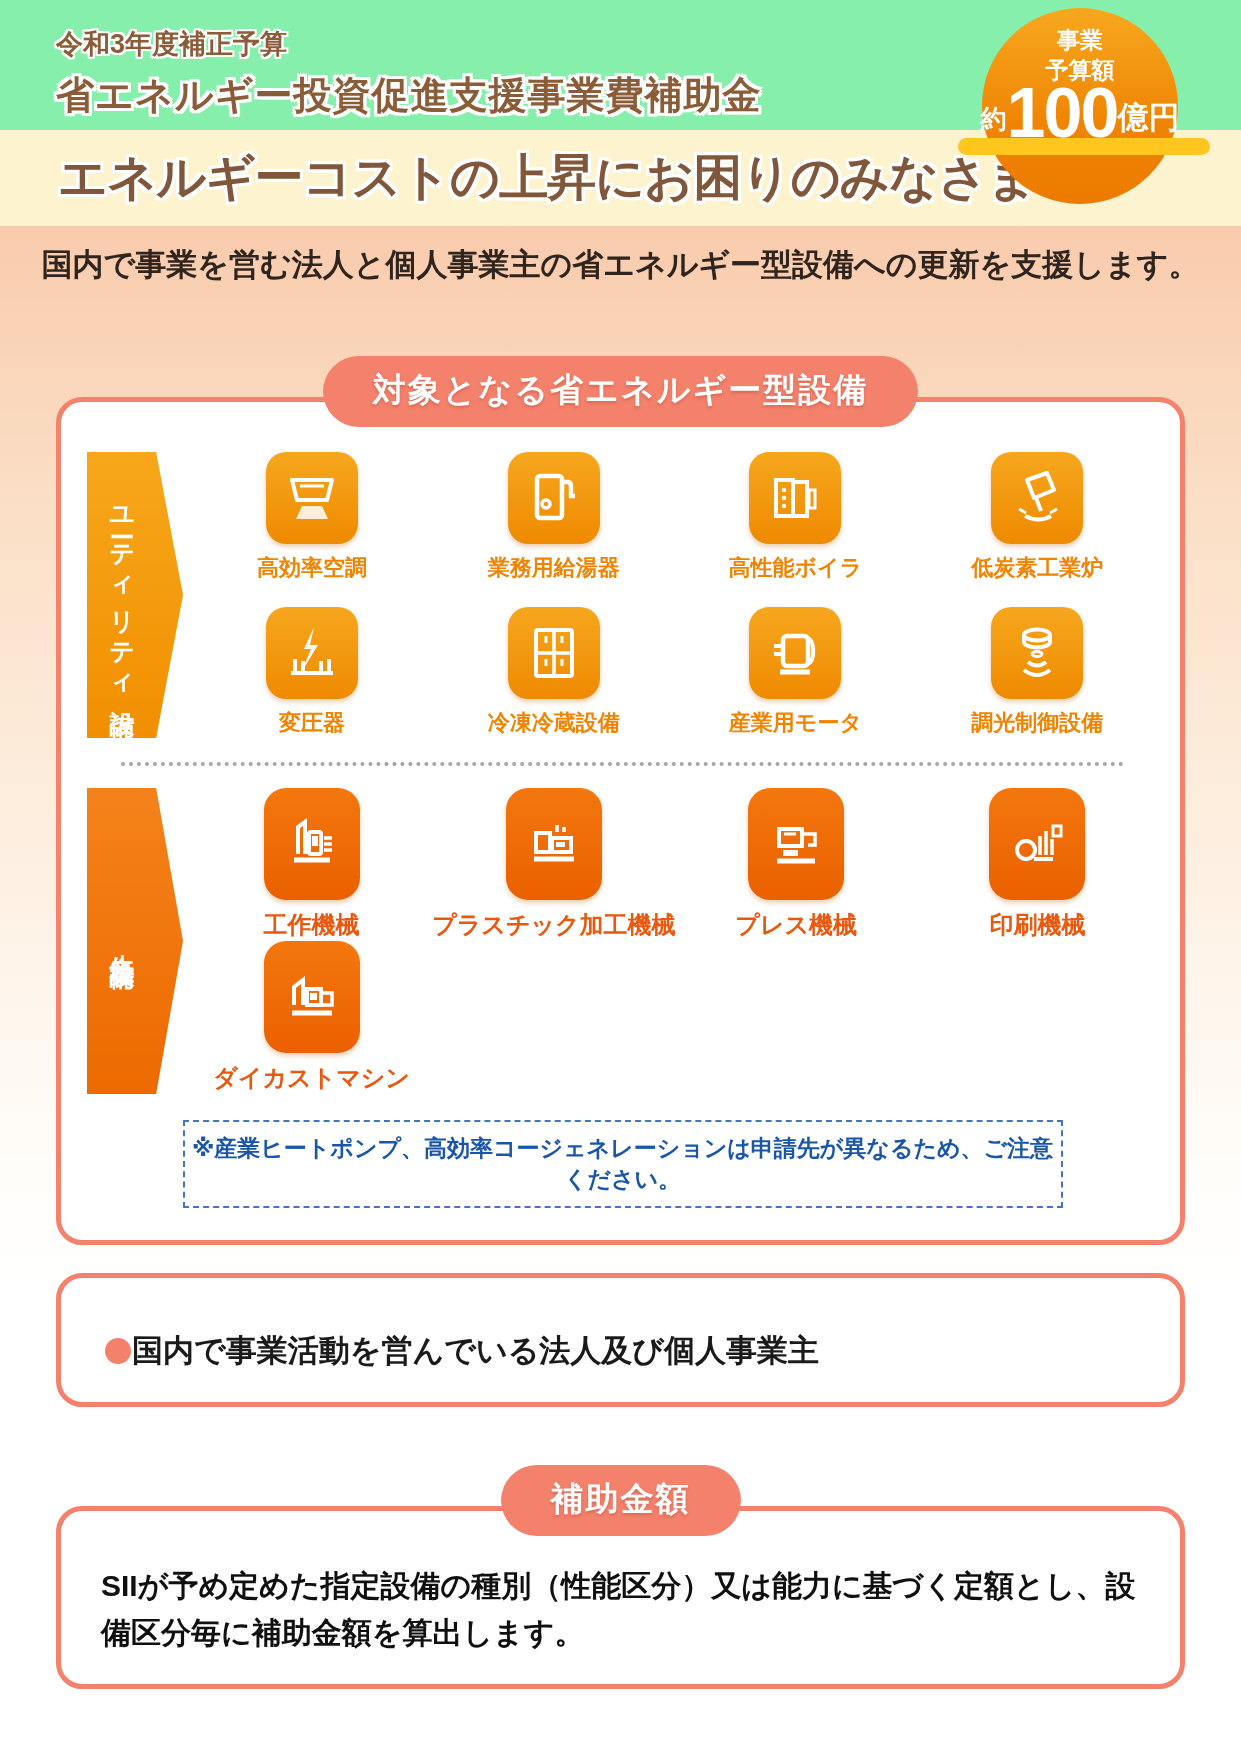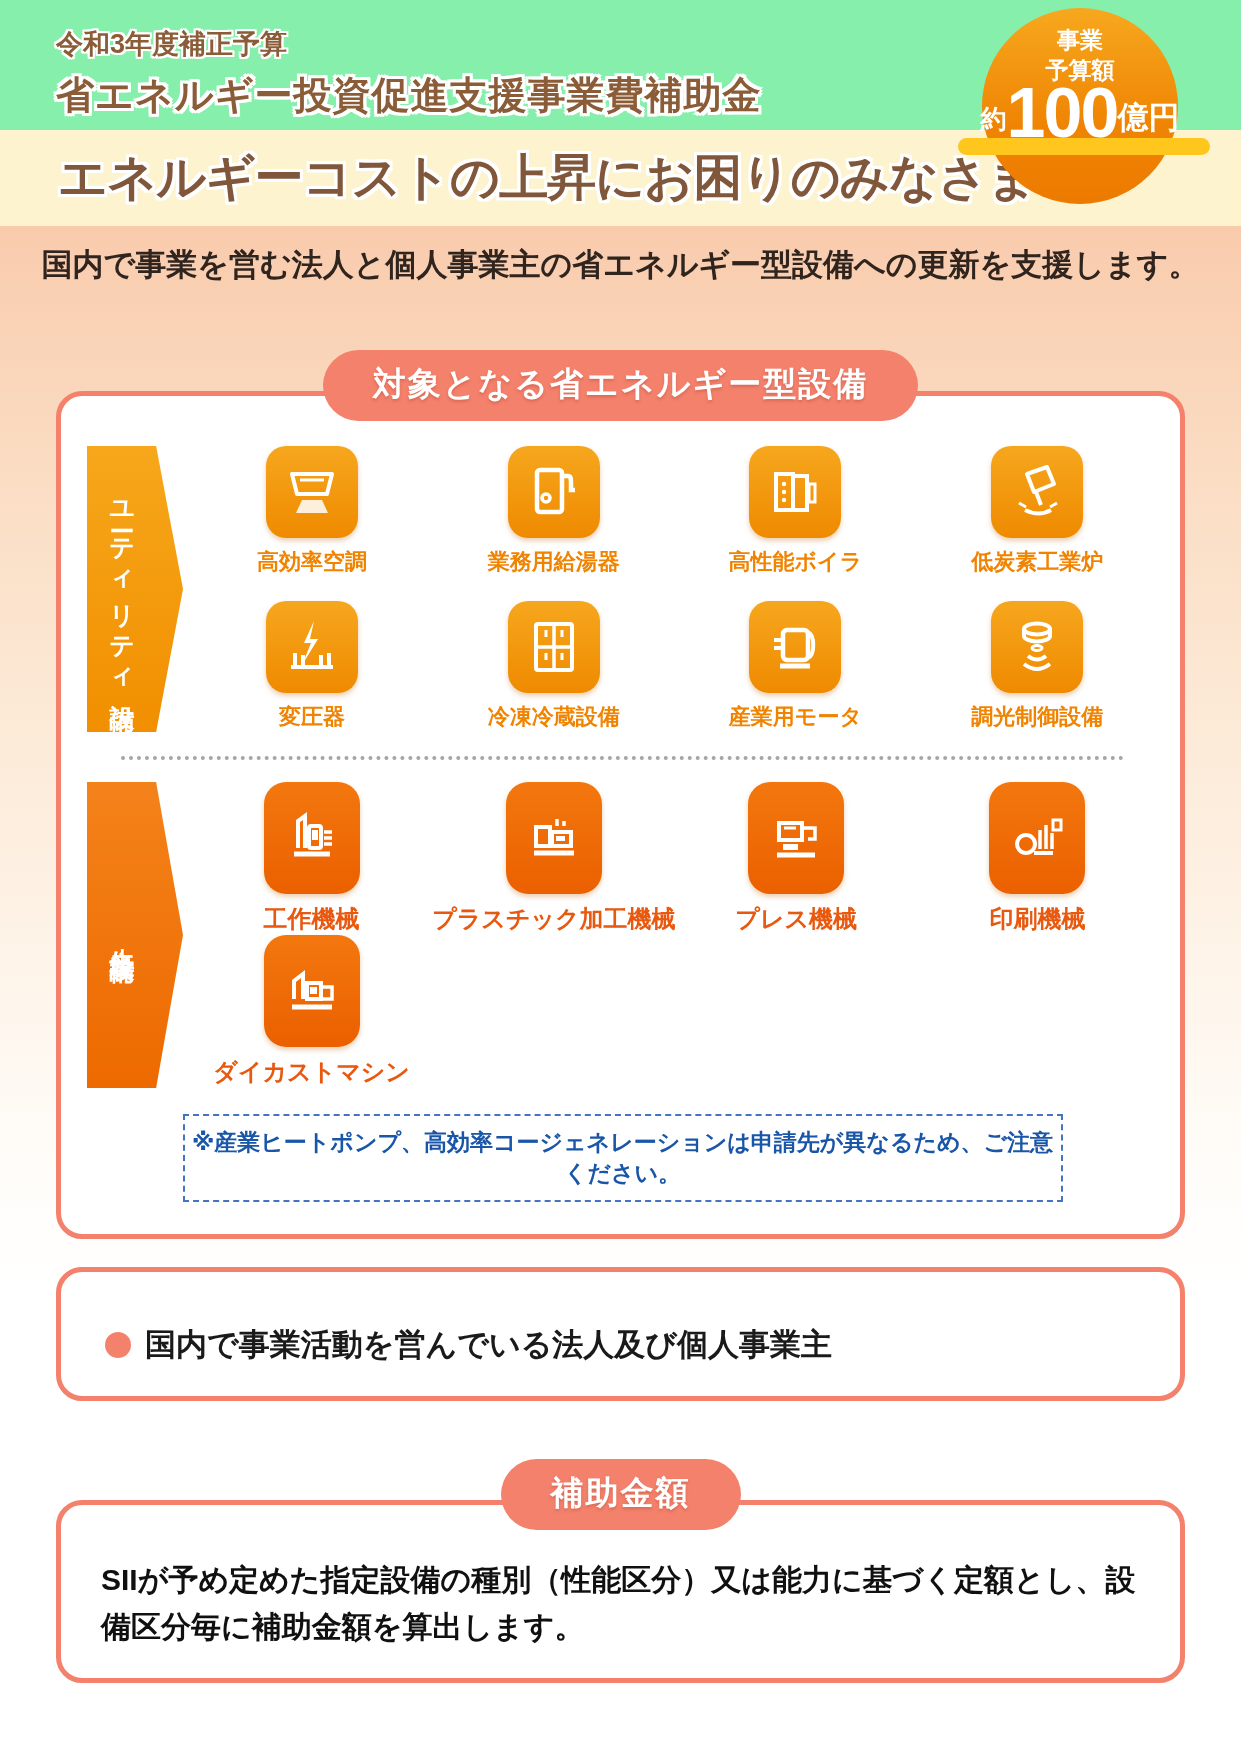--- a/index.html
+++ b/index.html
@@ -24,21 +24,21 @@
   .badge-amount { position:absolute; top:72px; left:-14px; width:224px; display:flex; align-items:flex-end; justify-content:center; color:#fff; z-index:4; }
   .badge-approx { font-size:26px; font-weight:bold; padding-bottom:10px; }
   .badge-number { font-size:70px; font-weight:bold; line-height:0.95; letter-spacing:-2px; }
   .badge-unit { font-size:31px; font-weight:bold; padding-bottom:8px; }
 
   
   .content { height:1080px; background:linear-gradient(180deg,#F9CBAD 0%,#FADCC2 22%,#FCE9D6 45%,#FEF4E9 68%,#FFFDFA 88%,#FFFFFF 100%); padding-top:18px; }
   .subhead { text-align:center; font-size:31px; font-weight:bold; color:#30241E; height:72px; }
 
   
-  .section { margin:4px 56px; position:relative; }
+  .section { margin:10px 56px; position:relative; }
   .pill { position:relative; z-index:2; margin:0 auto; width:max-content; transform:translateY(30px);
     background:#F4816C; color:#fff; font-weight:bold; font-size:33px; letter-spacing:2px;
     padding:12px 50px 14px; border-radius:36px; text-align:center;
     text-shadow:0 2px 3px rgba(160,60,40,0.35); }
   .panel { border:5px solid #F4816C; border-radius:26px; background:#fff; }
 
   
   .equip-panel { padding:50px 22px 24px 26px; }
   .equip-row { display:flex; align-items:stretch; }
   .group-arrow { flex:0 0 96px; background:linear-gradient(180deg,#F7A71B,#F18F00);
@@ -55,21 +55,21 @@
   .tile-prod { width:96px; height:112px; border-radius:22px; background:linear-gradient(180deg,#F3770E,#EB6000); }
   .t-label { margin-top:9px; font-size:22px; font-weight:bold; color:#F08300; white-space:nowrap;
     text-shadow:-2px -2px 0 #fff,2px -2px 0 #fff,-2px 2px 0 #fff,2px 2px 0 #fff,0 -2px 0 #fff,0 2px 0 #fff,-2px 0 0 #fff,2px 0 0 #fff; }
   .t-label-prod { color:#E8580F; font-size:24px; }
   .divider { border-top:4px dotted #A5A5A5; margin:24px 34px 22px; }
   .note { margin:26px auto 8px; width:880px; border:2px dashed #4472C4; background:#fff;
     color:#1A56A8; font-weight:bold; font-size:23px; text-align:center; padding:11px 6px; }
 
   
   .elig-panel { padding:52px 44px 30px; }
-  .bullet { display:flex; align-items:center; gap:14px; font-size:31px; font-weight:bold; color:#1A1A1A; }
+  .bullet { display:flex; align-items:center; gap:1px; font-size:31px; font-weight:bold; color:#1A1A1A; }
   .dot { flex:0 0 26px; width:26px; height:26px; border-radius:50%; background:#F4816C; }
   .detail { margin:18px 4px 0 40px; font-size:23px; line-height:1.8; color:#1C1C1C; font-weight:bold; }
 
   
   .amount-panel { padding:52px 40px 28px; }
   .intro { font-size:30px; font-weight:bold; color:#101010; line-height:1.55; }
 </style>
 </head>
 <body>
 

